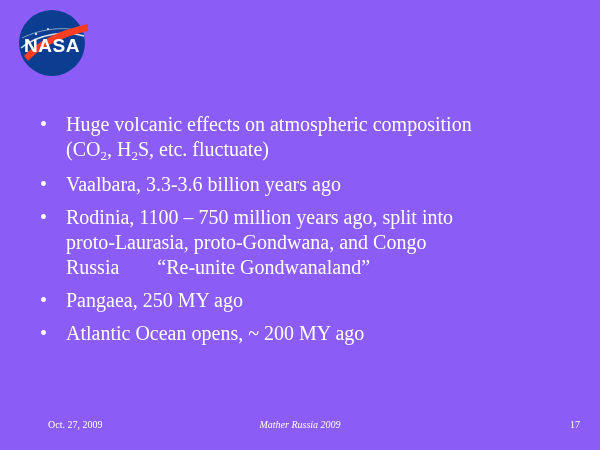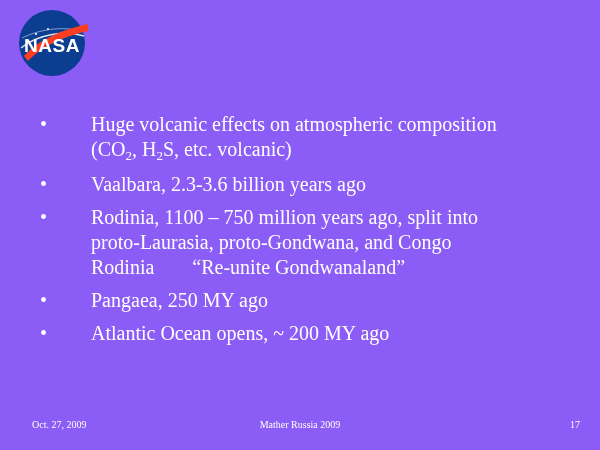--- a/index.html
+++ b/index.html
@@ -57,43 +57,42 @@
     font-size: 20px;
     line-height: 25px;
     text-align: left;
     color: #ffffff;
   }
   .bullet-text {
     flex: 1 1 auto;
     font-size: 20px;
     line-height: 25px;
     color: #ffffff;
-    margin-left: 25px;
   }
   .bullet-text sub {
     font-size: 13px;
     vertical-align: baseline;
     position: relative;
     top: 4px;
   }
   .gap {
     display: inline-block;
     width: 38px;
   }
 
   
   .footer {
     position: absolute;
     bottom: 20px;
     font-size: 10px;
     font-family: "Liberation Serif", serif;
     color: #ffffff;
   }
-  #footer-date { left: 32px; }
-  #footer-center { left: 0; width: 600px; text-align: center; }
+  #footer-date { left: 48px; }
+  #footer-center { left: 0; width: 600px; text-align: center; font-style: italic; }
   #footer-page { right: 20px; }
 </style>
 </head>
 <body>
 
 <div id="slide">
 
   <div id="logo">
     <svg width="88" height="70" viewBox="0 0 88 70" xmlns="http://www.w3.org/2000/svg">
       <circle cx="44" cy="35" r="33" fill="#0b3d91"></circle>
@@ -109,35 +108,35 @@
     </svg>
   </div>
 
 
   <div id="bullets">
 
     <div class="bullet-row">
       <div class="bullet-mark">•</div>
       <div class="bullet-text">
         <span>Huge volcanic effects on atmospheric composition</span><br>
-        <span>(CO</span><sub>2</sub><span>, H</span><sub>2</sub><span>S, etc. volcanic)</span>
+        <span>(CO</span><sub>2</sub><span>, H</span><sub>2</sub><span>S, etc. fluctuate)</span>
       </div>
     </div>
 
     <div class="bullet-row">
       <div class="bullet-mark">•</div>
-      <div class="bullet-text">Vaalbara, 2.3-3.6 billion years ago</div>
+      <div class="bullet-text">Vaalbara, 3.3-3.6 billion years ago</div>
     </div>
 
     <div class="bullet-row">
       <div class="bullet-mark">•</div>
       <div class="bullet-text">
         <span>Rodinia, 1100 – 750  million years ago, split into</span><br>
         <span>proto-Laurasia, proto-Gondwana, and Congo</span><br>
-        <span>Rodinia</span><span class="gap"></span><span>“Re-unite Gondwanaland”</span>
+        <span>Russia</span><span class="gap"></span><span>“Re-unite Gondwanaland”</span>
       </div>
     </div>
 
     <div class="bullet-row">
       <div class="bullet-mark">•</div>
       <div class="bullet-text">Pangaea, 250 MY ago</div>
     </div>
 
     <div class="bullet-row">
       <div class="bullet-mark">•</div>

